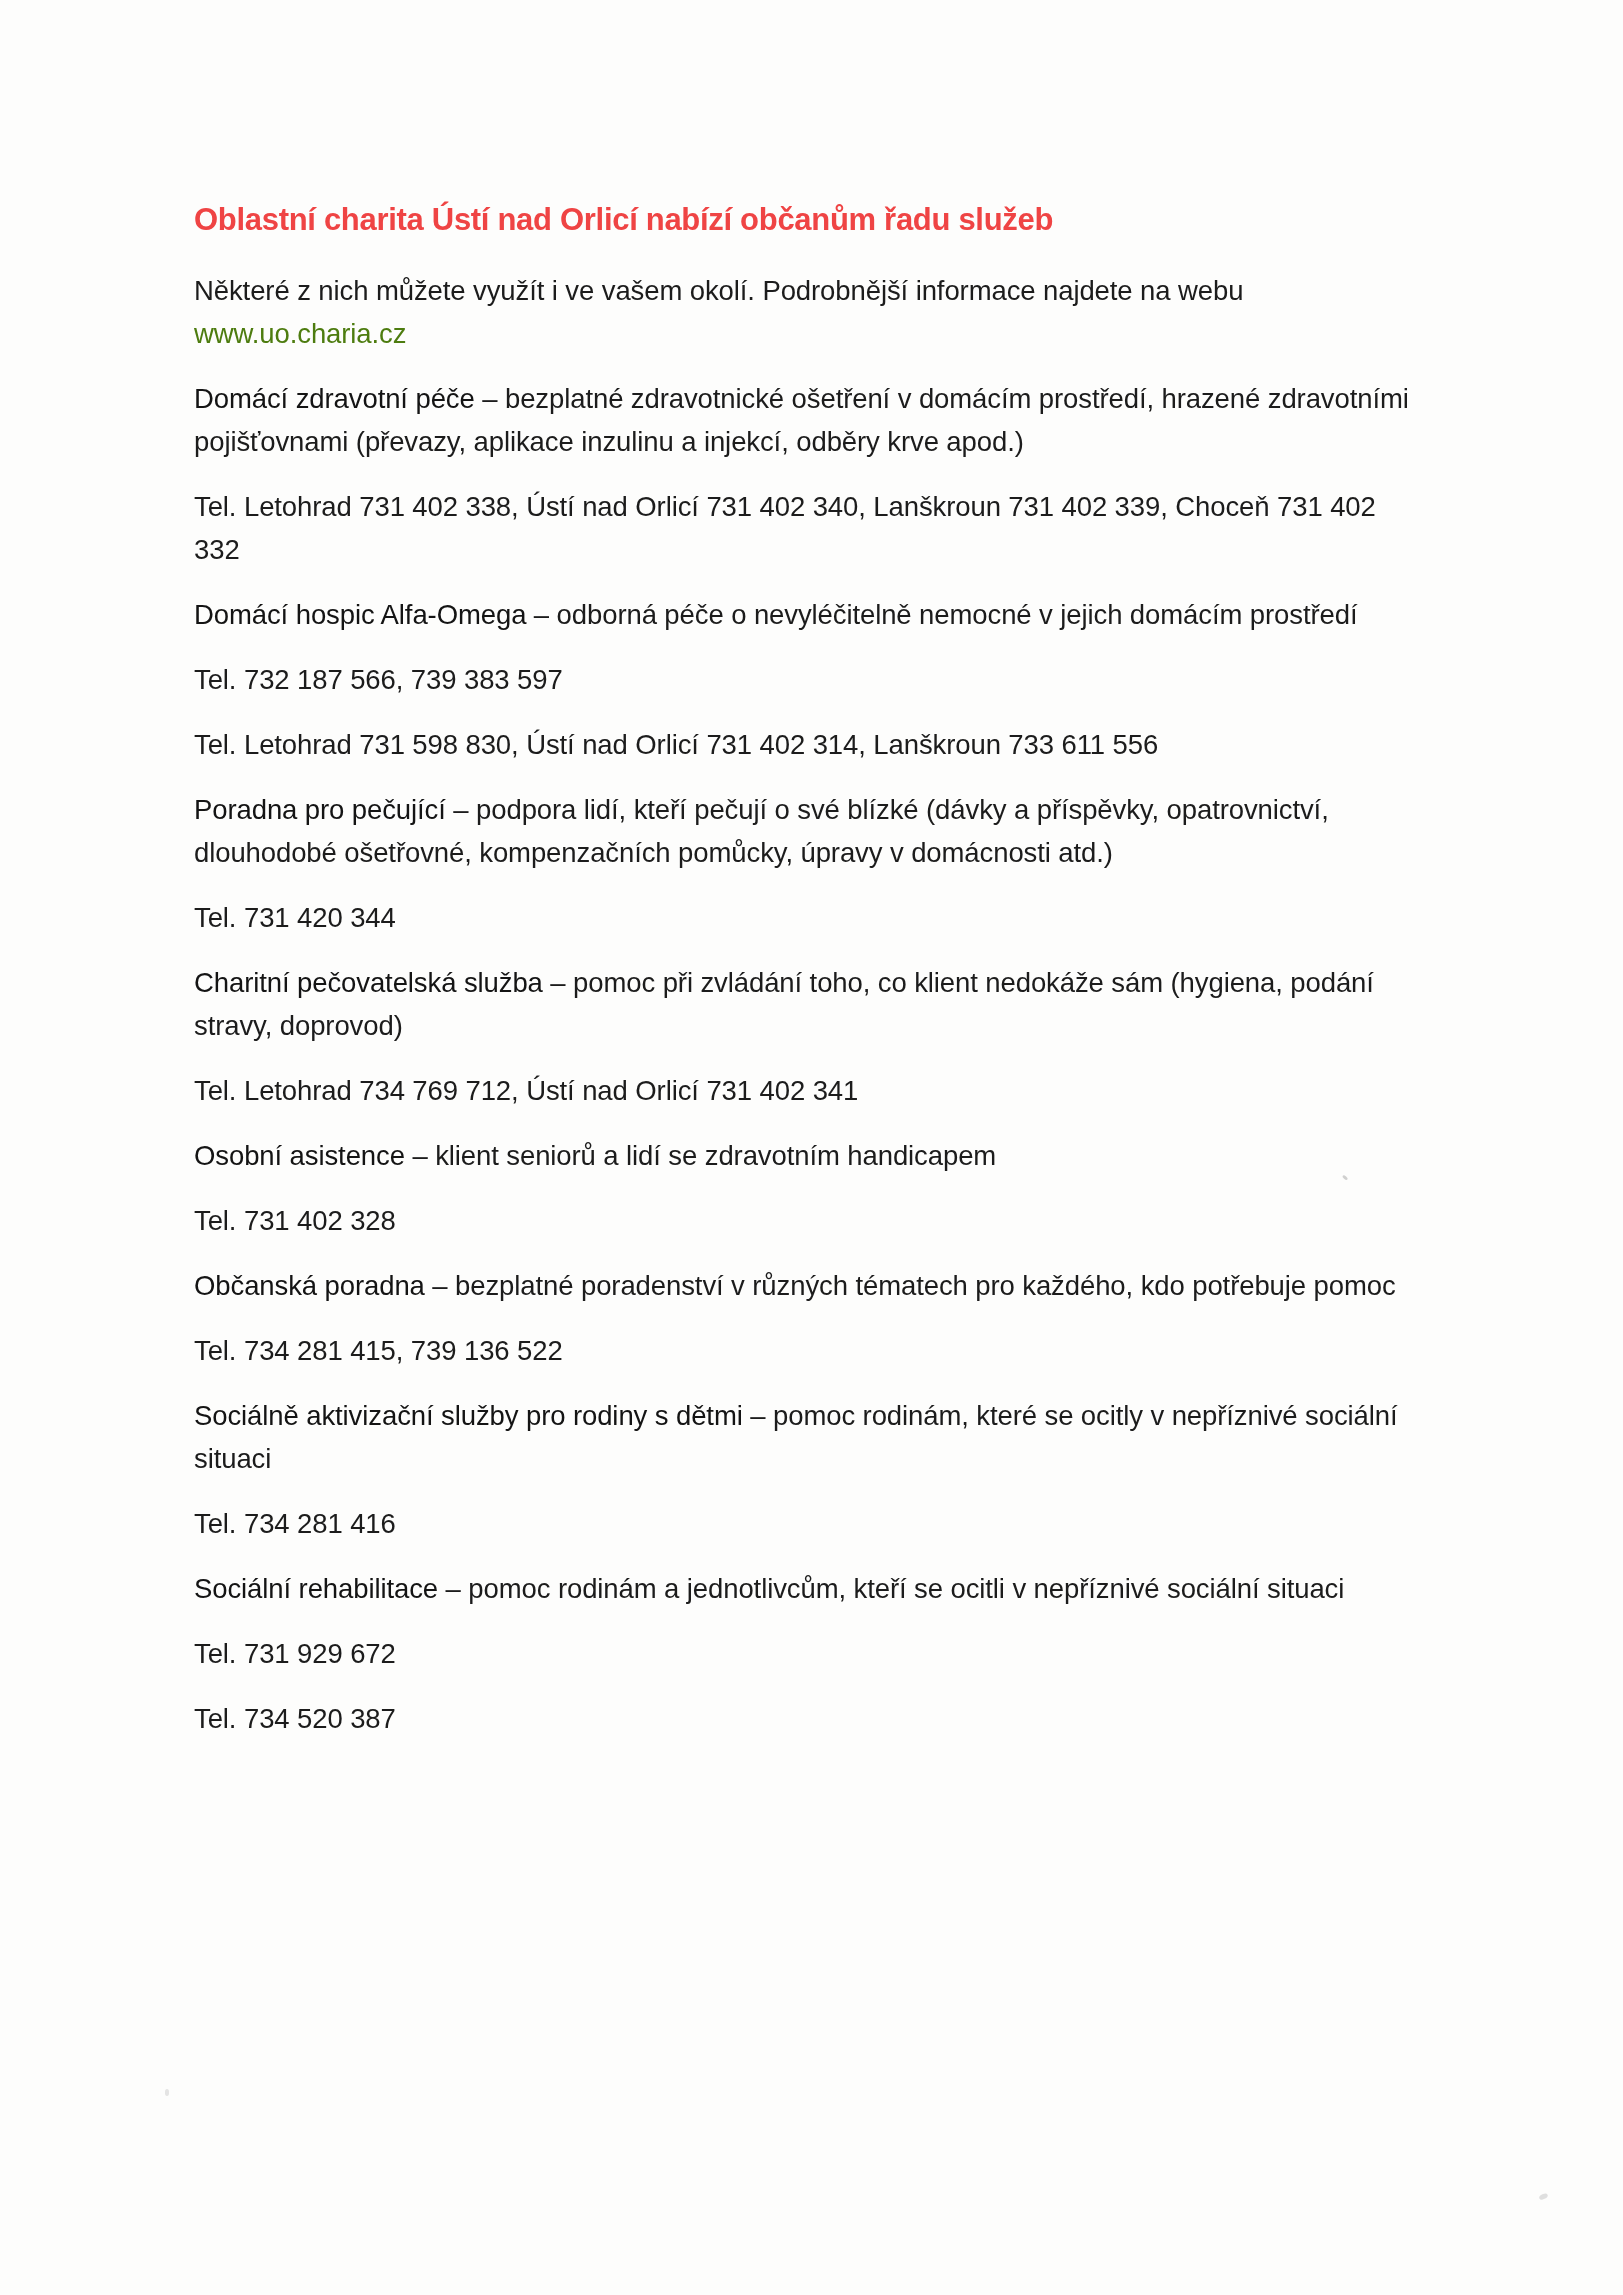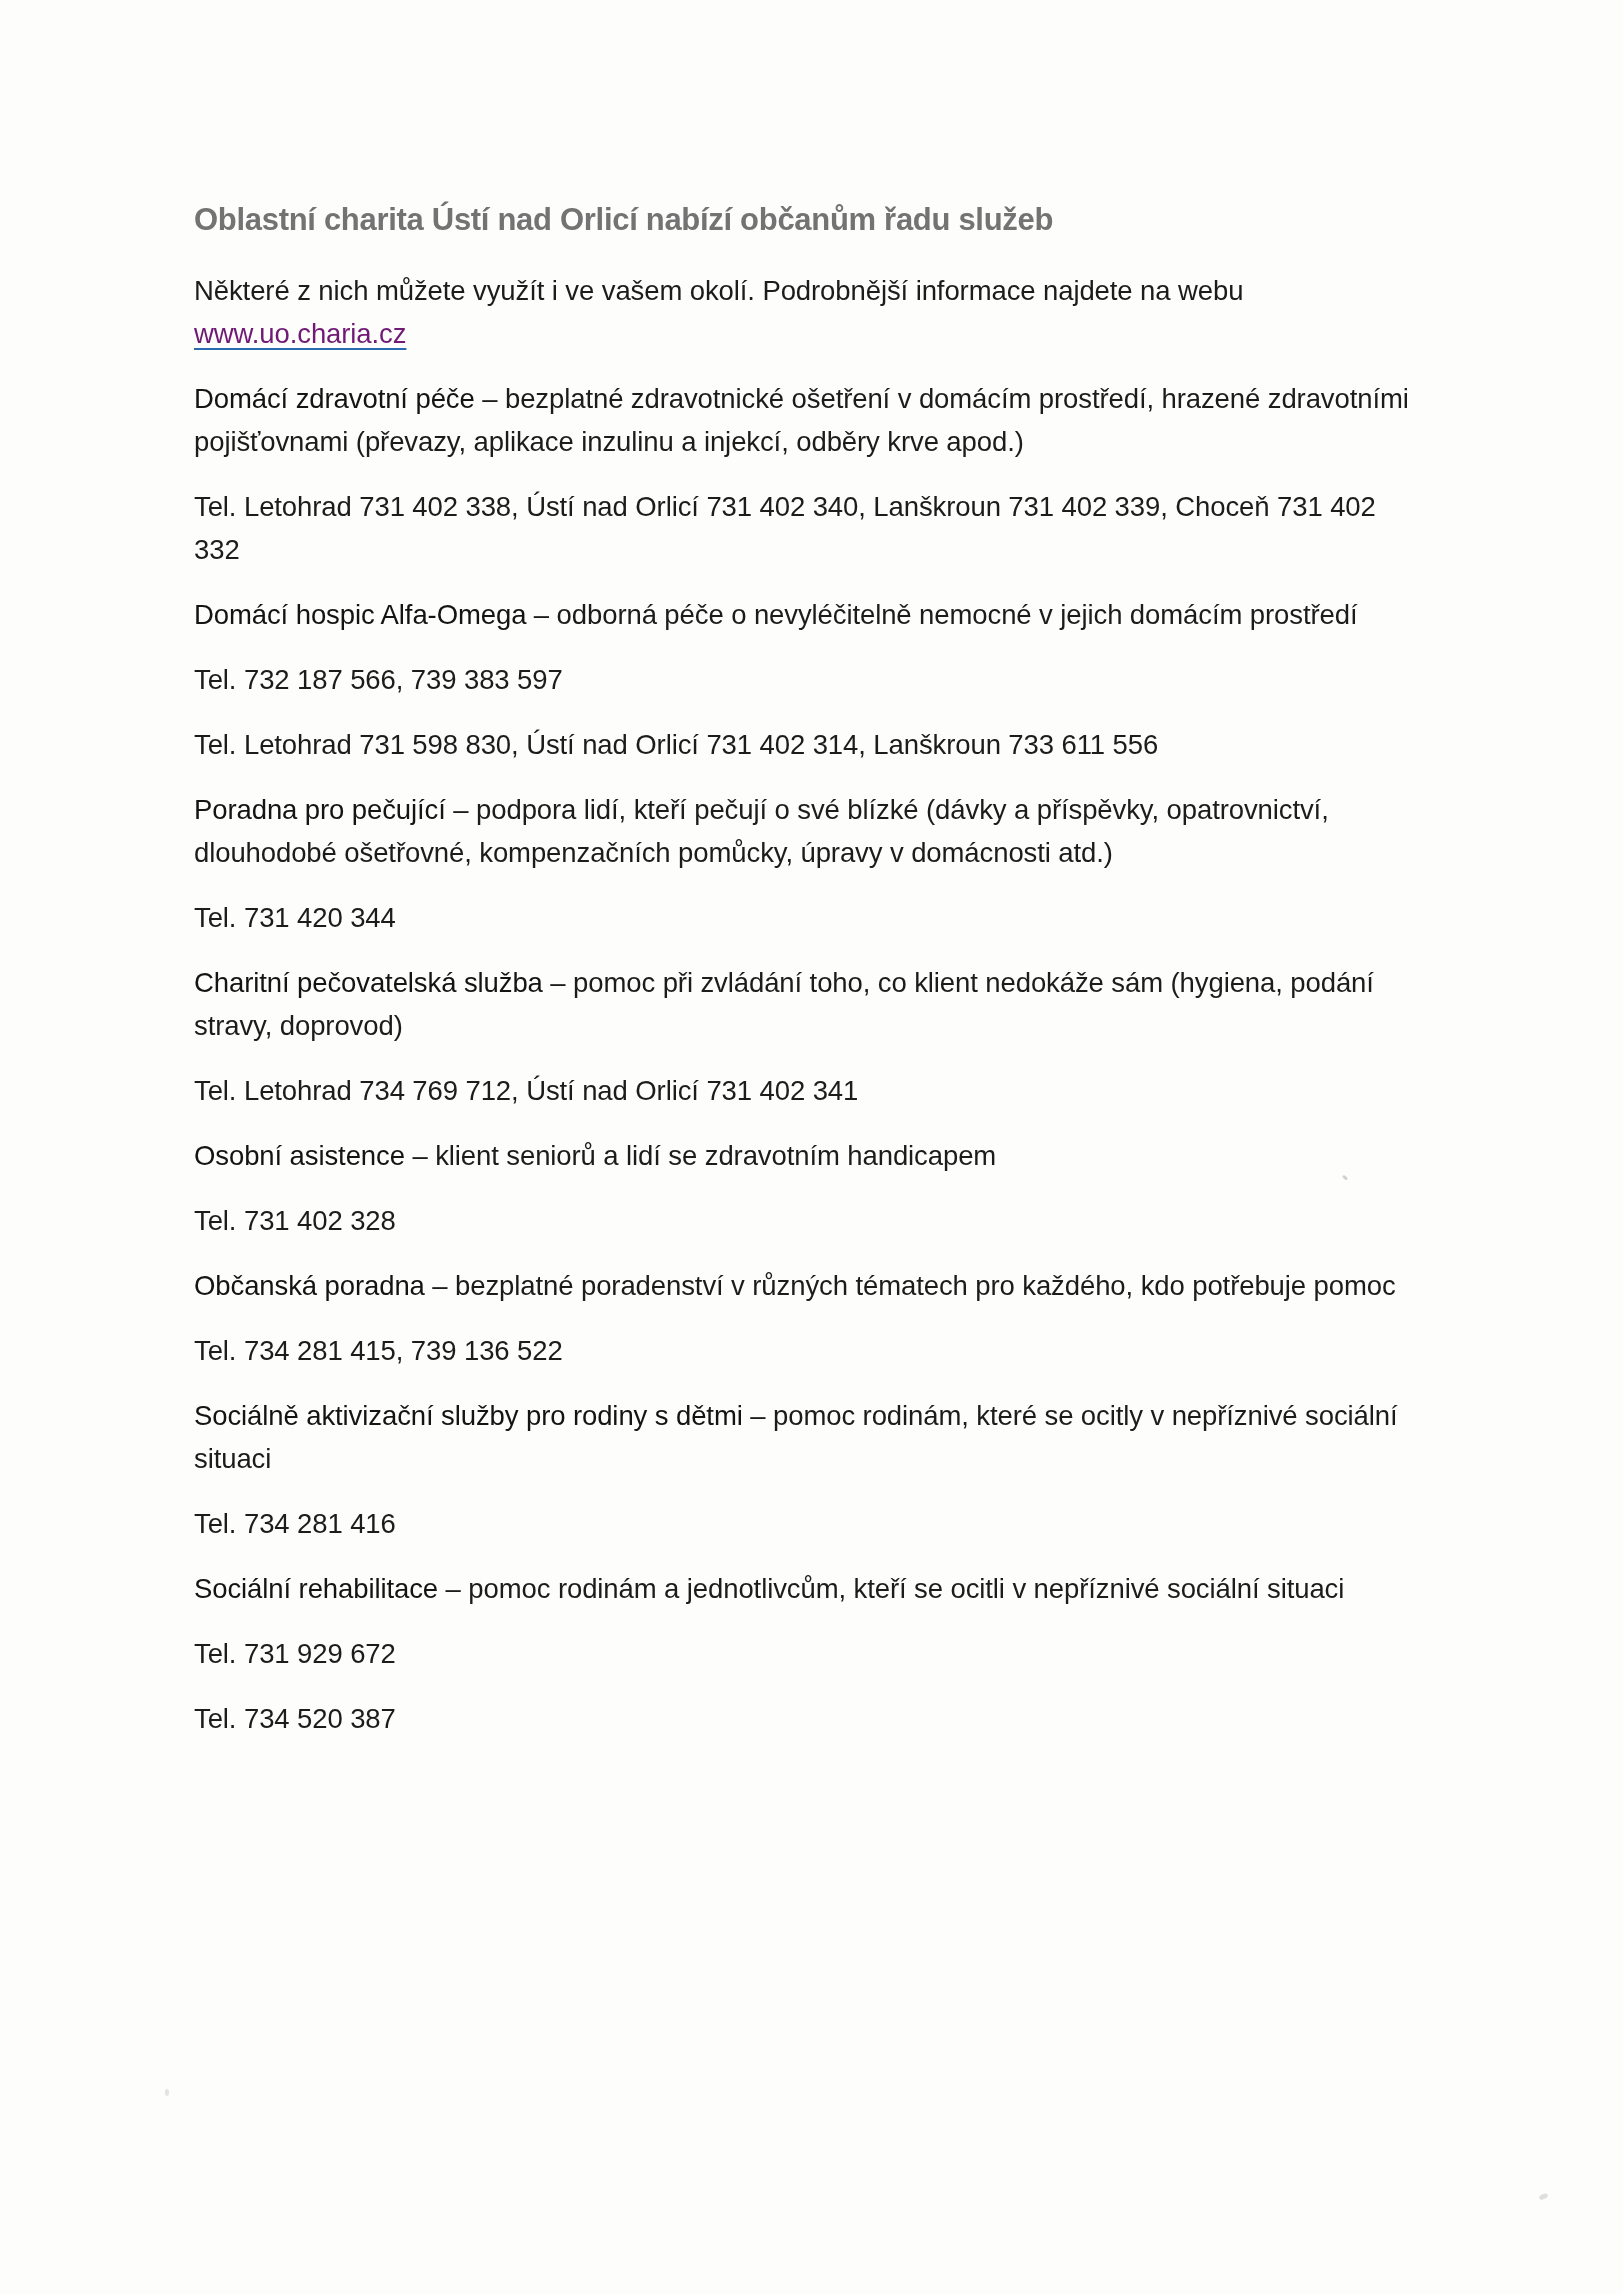--- a/index.html
+++ b/index.html
@@ -21,36 +21,35 @@
   .doc {
     box-sizing: content-box;
     padding: 196px 212px 0 194px;
     width: 1217px;
   }
   h1.title {
     font-size: 31px;
     line-height: 47px;
     font-weight: 700;
     letter-spacing: -0.3px;
-    color: #737373;
+    color: #ef4444;
     margin: 0 0 26px 0;
   }
   p {
     font-size: 27.5px;
     line-height: 43px;
     margin: 0 0 22px 0;
     letter-spacing: -0.1px;
   }
   .service .desc strong {
     font-weight: 400;
     color: #141414;
   }
   a.link {
-    color: #701a75;
-    text-decoration: underline;
+    color: #4d7c0f;
     text-decoration-color: #2b6ab0;
     text-decoration-thickness: 2px;
     text-underline-offset: 4.6px;
     cursor: pointer;
   }
   
   .speck {
     position: absolute;
     background: #9a9a9a;
     opacity: 0.45;

